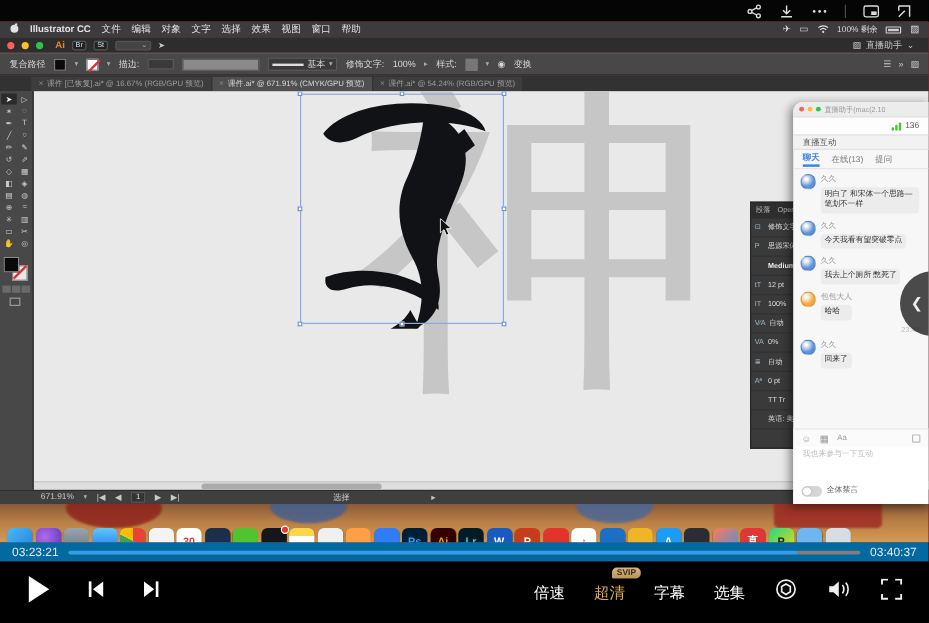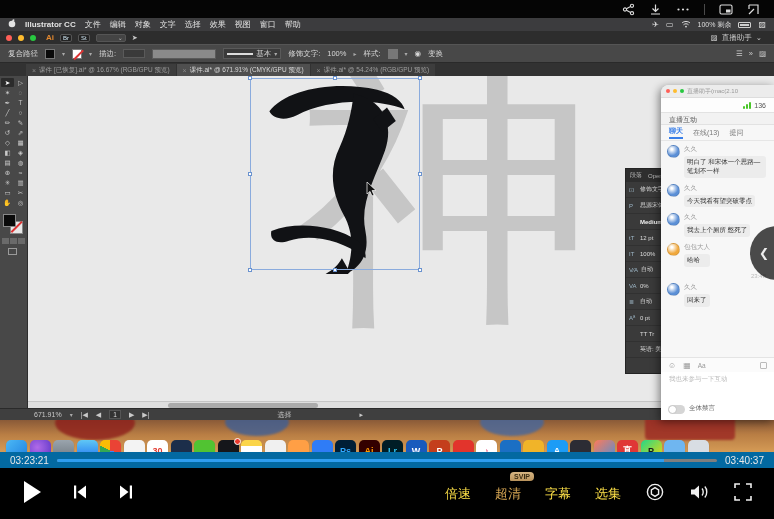--- a/index.html
+++ b/index.html
@@ -14,21 +14,21 @@
   .tb-sep{width:1px;height:11px;background:#4a4a4a;}
 
   .progressrow{position:absolute;left:0;right:0;top:452px;height:16px;background:#0369a1;display:flex;align-items:center;padding:0 10px;}
   .ptime{color:#e8e8e8;font-size:10px;white-space:nowrap;}
   .pbar{flex:1;height:3px;background:#7e7e7e;border-radius:2px;margin:0 8px;position:relative;overflow:hidden;}
   .pfill{position:absolute;left:0;top:0;bottom:0;background:#2f9ef0;}
 
   .controls{position:absolute;left:0;right:0;top:468px;height:51px;background:#000;display:flex;align-items:center;padding:0 22px;}
   .left-ctrls{display:flex;align-items:center;gap:30px;}
   .right-ctrls{margin-left:auto;display:flex;align-items:center;gap:24px;}
-  .ctrl-label{color:#fde047;font-size:13px;cursor:pointer;}
+  .ctrl-label{color:#ffffff;font-size:13px;cursor:pointer;}
   .quality-wrap{position:relative;}
   .quality{color:#dcaa55;font-size:13px;cursor:pointer;}
   .svip{position:absolute;top:-12px;right:-13px;background:linear-gradient(#d6b583,#b9935c);color:#3a2c12;font-size:7px;font-weight:bold;padding:1px 4px;border-radius:4px 4px 4px 1px;}
 
   
   .screen{position:absolute;top:18px;left:0;width:774px;height:434px;background:#ef4444;overflow:hidden;}
 
   .menubar{height:13px;background:#3c3c3e;display:flex;align-items:center;padding:0 8px;gap:9px;color:#e3e3e3;font-size:8px;}
   .mb-app{font-weight:bold;}
   .mb-right{margin-left:auto;display:flex;align-items:center;gap:7px;color:#ddd;}

